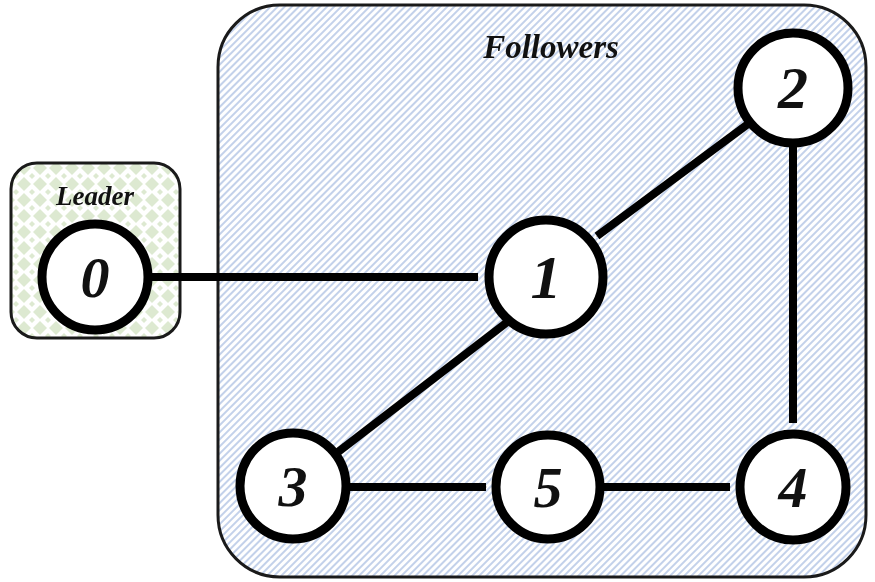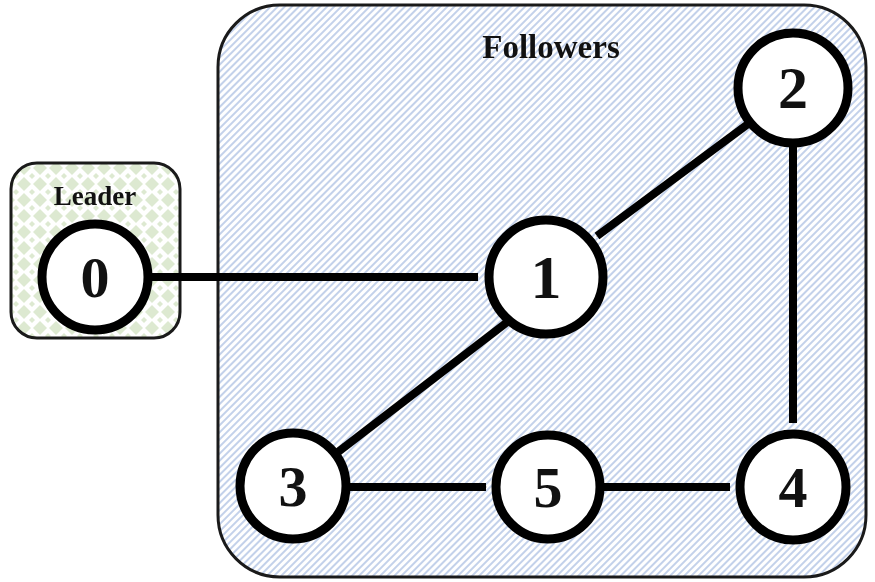--- a/index.html
+++ b/index.html
@@ -7,20 +7,21 @@
     padding: 0;
     background: #ffffff;
   }
   #canvas {
     position: relative;
     width: 875px;
     height: 582px;
     background: #ffffff;
     overflow: hidden;
     font-family: "Liberation Serif", "DejaVu Serif", serif;
+    font-style: italic;
   }
   svg.diagram {
     position: absolute;
     left: 0;
     top: 0;
     width: 875px;
     height: 582px;
   }
   .group-label {
     font-family: "Liberation Serif", "DejaVu Serif", serif;

